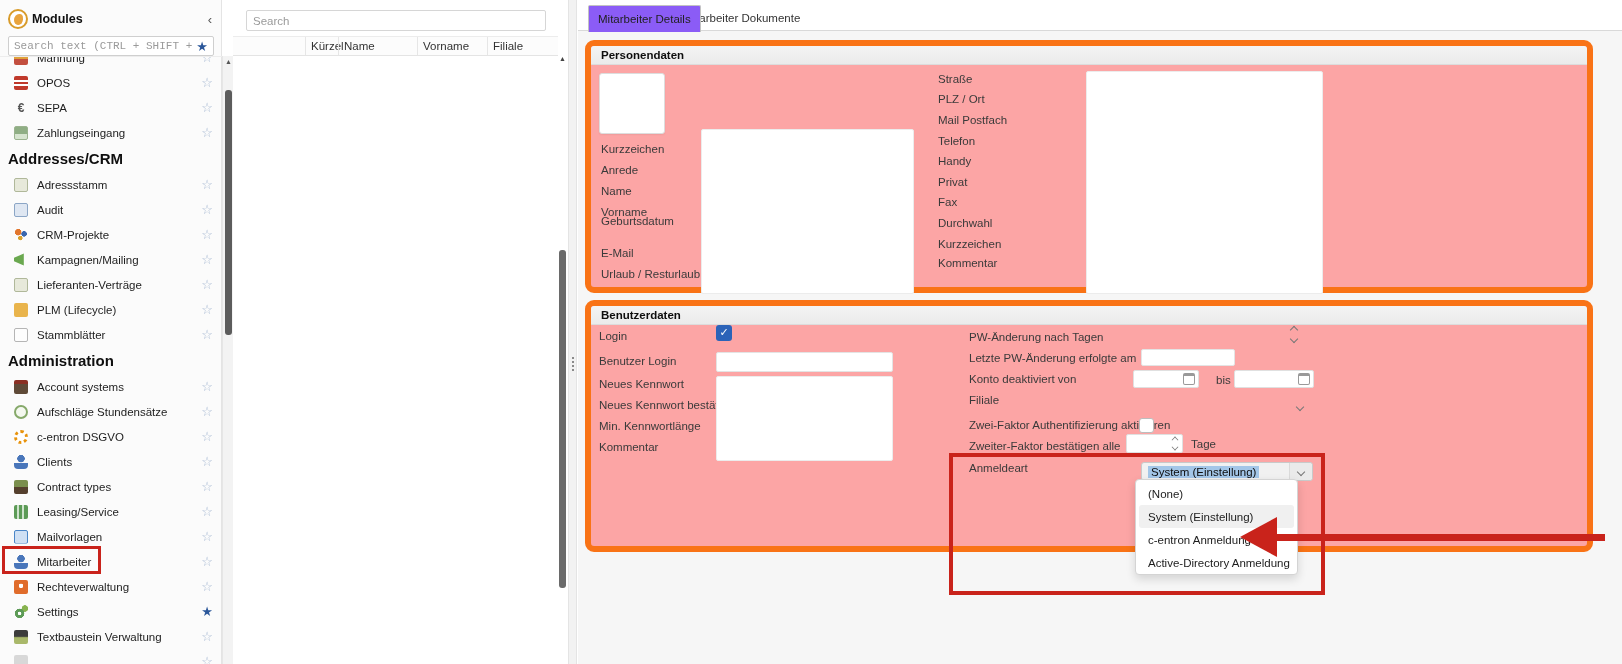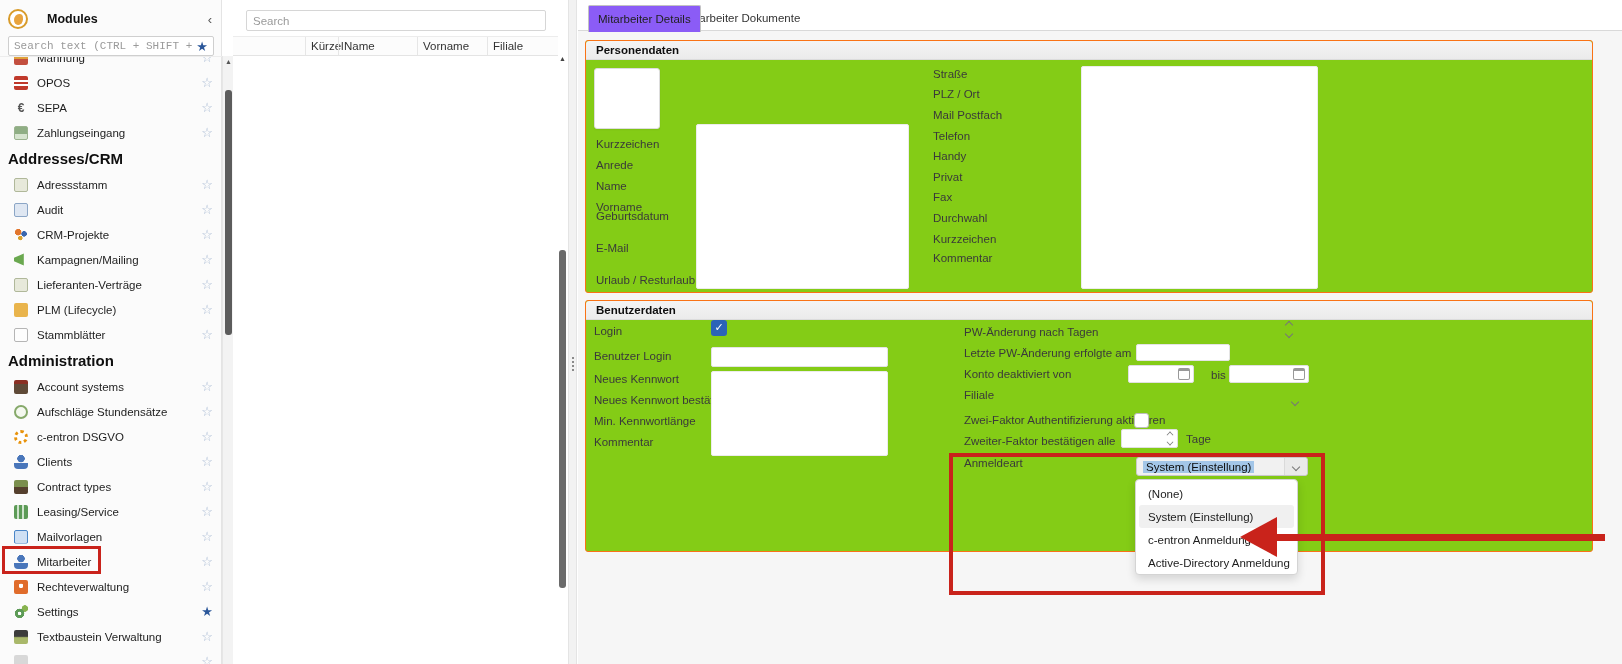--- a/index.html
+++ b/index.html
@@ -6,21 +6,21 @@
   body{width:1622px;height:664px;overflow:hidden;background:#fff;
        font-family:"Liberation Sans",sans-serif;-webkit-font-smoothing:antialiased}
   #app{position:relative;width:1622px;height:664px;background:#fff}
   *{box-sizing:border-box}
 
   
   #sidebar{position:absolute;left:0;top:0;width:222px;height:664px;background:#fbfbfb;border-right:1px solid #e4e4e4}
   .sb-head{position:absolute;left:8px;top:7px;width:208px;height:24px;display:flex;align-items:center}
   .logo{width:20px;height:20px;border-radius:50%;border:2px solid #d89b2a;background:#fff;position:relative;flex:none}
   .logo::after{content:"";position:absolute;left:4px;top:3px;width:9px;height:11px;background:#e8a33d;border-radius:60% 40% 55% 45%}
-  .sb-title{font-size:12.5px;font-weight:bold;color:#111;margin-left:19px;flex:1}
+  .sb-title{font-size:12.5px;font-weight:bold;color:#111;margin-left:4px;flex:1}
   .sb-collapse{font-size:13px;color:#555;padding:0 4px;cursor:default}
   .sb-search{position:absolute;left:8px;top:36px;width:206px;height:20px;background:#fff;border:1px solid #cfcfcf;border-radius:2px;display:flex;align-items:center}
   .sb-search input{border:0;outline:0;flex:1;height:16px;font-size:11px;color:#333;padding-left:5px;background:transparent;font-family:Liberation Mono, monospace}
   .sb-search input::placeholder{color:#9a9a9a}
   .sb-star{font-size:13px;color:#2b579a;margin-right:5px}
   #sb-list{position:absolute;left:0;top:56px;width:222px;height:608px;overflow:hidden;border-top:1px solid #ededed}
   .nav-row{display:flex;align-items:center;height:25px;padding-left:14px;padding-right:9px}
   .sec-head{display:flex;align-items:center;height:27px;padding-left:8px;font-size:15px;font-weight:bold;color:#0f0f0f}
   .ni{width:14px;height:14px;margin-right:9px;flex:none;border-radius:2px;font-size:12px;line-height:14px;text-align:center}
   .nlabel{font-size:11.5px;color:#1d1d1d;flex:1;white-space:nowrap;overflow:hidden}
@@ -68,21 +68,21 @@
   #splitter{position:absolute;left:568px;top:0;width:9px;height:664px;background:#f2f2f2;border-left:1px solid #e4e4e4;border-right:1px solid #e4e4e4}
   #splitter .grip{position:absolute;left:3px;top:357px;width:2px;height:14px;background:repeating-linear-gradient(#8a8a8a 0 2px,transparent 2px 4px)}
 
   
   #detail{position:absolute;left:578px;top:0;width:1044px;height:664px;background:#f6f6f6}
   #tabstrip{position:absolute;left:578px;top:0;width:1044px;height:31px;background:#fff;border-bottom:1px solid #d9d9d9;z-index:1}
   .tab{position:absolute;top:5px;height:27px;display:flex;align-items:center;padding:0 9px;font-size:11.5px;color:#222}
   .tab.active{left:10px;background:#8b5cf6;border:1px solid #c3c3c3;border-bottom:none;border-radius:2px 2px 0 0;z-index:2}
   .tab.inactive{left:97px;top:6px;height:24px;color:#333}
 
-  .grp{position:absolute;background:#84cc16;border:1px solid #f97316;border-radius:3px}
+  .grp{position:absolute;background:#fca5a5;border:6px solid #f97316;border-radius:9px}
   .grp-h{height:19px;background:linear-gradient(#f4f4f4,#ebebeb);border-bottom:1px solid #dcdcdc;border-radius:3px 3px 0 0;display:flex;align-items:center;padding-left:10px;font-weight:bold;font-size:11.5px;color:#0e0e0e}
   .flabel{position:absolute;height:14px;line-height:14px;font-size:11.5px;color:#3a3a3a;white-space:nowrap}
   .wblock{position:absolute;background:#fff;border:1px solid #ececec;border-radius:2px}
   .winput{position:absolute;background:#fff;border:1px solid #e4e4e4;border-radius:2px}
   .photo{position:absolute;left:8px;top:27px;width:66px;height:61px;background:#fff;border:1px solid #ddd;border-radius:3px;box-shadow:0 1px 2px rgba(0,0,0,.06)}
 
   .cb{position:absolute;width:16px;height:16px;border-radius:3px}
   .cb.on{background:#2b63b8;color:#fff;font-size:11px;line-height:15px;text-align:center}
   .cb.off{background:#fff;border:1px solid #bdbdbd;width:15px;height:15px}
 
@@ -282,21 +282,21 @@
 
   <div class="grp" style="left:585px;top:40px;width:1008px;height:253px">
     <div class="grp-h">Personendaten</div>
     <div class="photo"></div>
     <div class="flabel" style="left:10px;top:96px">Kurzzeichen</div>
     <div class="flabel" style="left:10px;top:117px">Anrede</div>
     <div class="flabel" style="left:10px;top:138px">Name</div>
     <div class="flabel" style="left:10px;top:159px">Vorname</div>
     <div class="flabel" style="left:10px;top:168px">Geburtsdatum</div>
     <div class="flabel" style="left:10px;top:200px">E-Mail</div>
-    <div class="flabel" style="left:10px;top:232px">Urlaub / Resturlaub</div>
+    <div class="flabel" style="left:10px;top:221px">Urlaub / Resturlaub</div>
     <div class="wblock" style="left:110px;top:83px;width:213px;height:165px"></div>
 
     <div class="flabel" style="left:347px;top:26px">Straße</div>
     <div class="flabel" style="left:347px;top:46px">PLZ / Ort</div>
     <div class="flabel" style="left:347px;top:67px">Mail Postfach</div>
     <div class="flabel" style="left:347px;top:88px">Telefon</div>
     <div class="flabel" style="left:347px;top:108px">Handy</div>
     <div class="flabel" style="left:347px;top:129px">Privat</div>
     <div class="flabel" style="left:347px;top:149px">Fax</div>
     <div class="flabel" style="left:347px;top:170px">Durchwahl</div>

